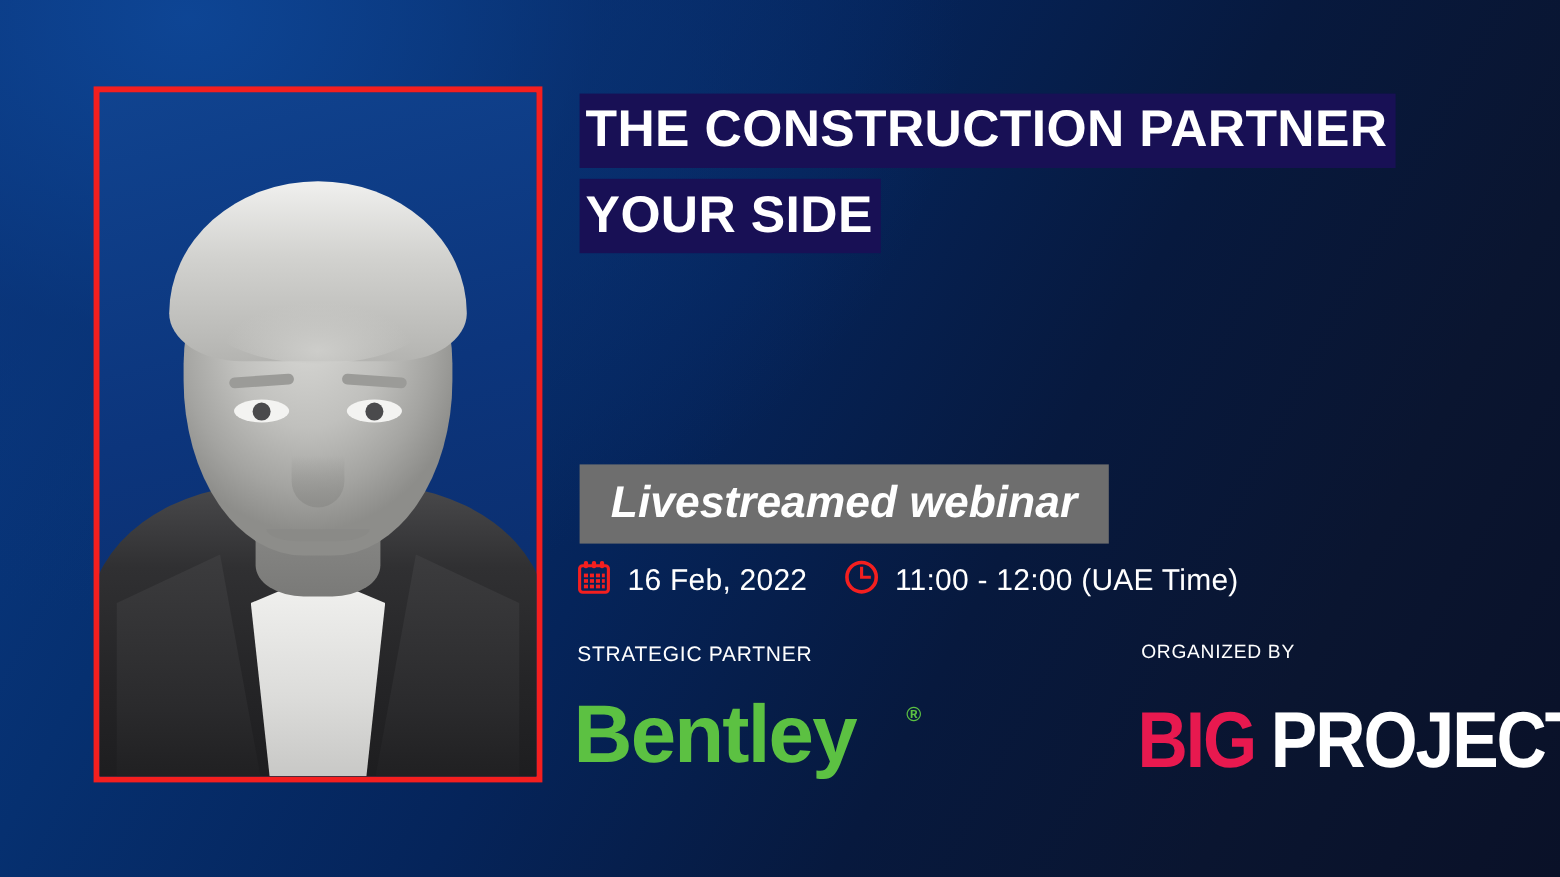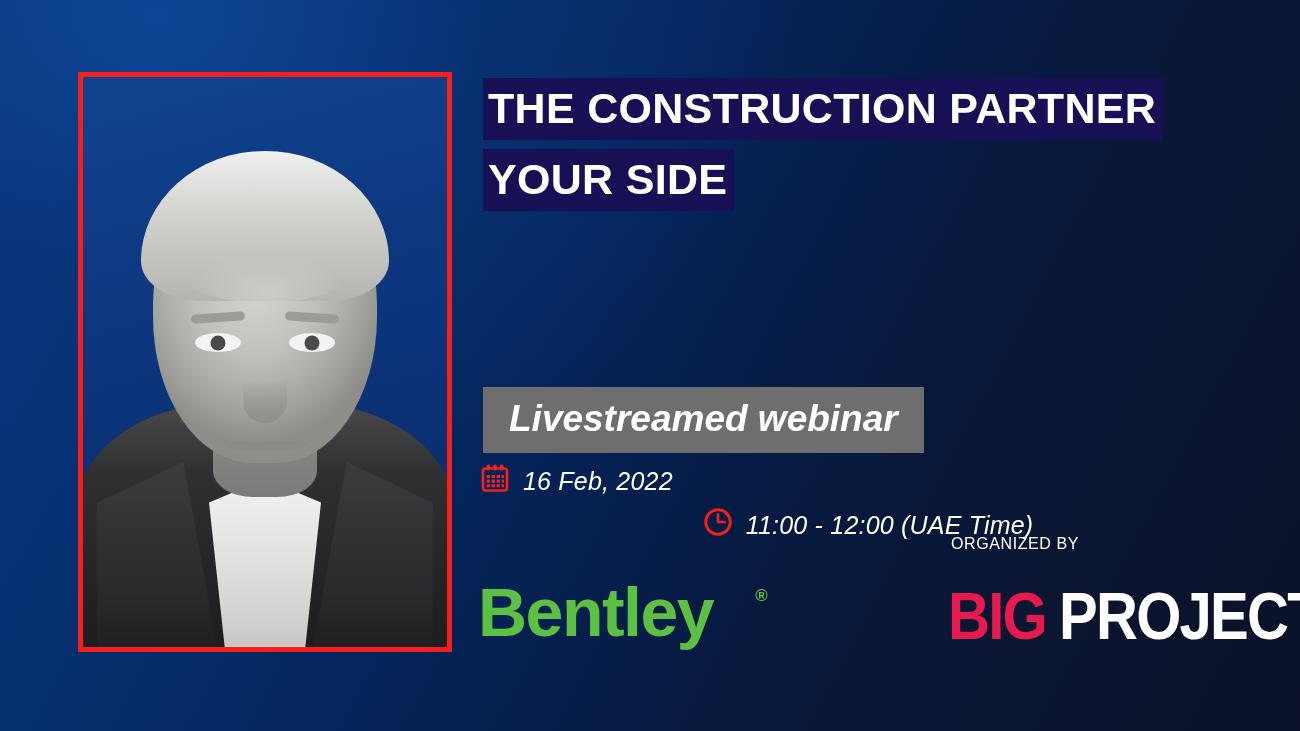--- a/index.html
+++ b/index.html
@@ -208,25 +208,24 @@
     white-space: nowrap;
     margin-top: 40px;
   }
 
   
   .meta-row {
     position: absolute;
     left: 480px;
     top: 463px;
     display: flex;
-    align-items: flex-start;
+    align-items: flex-end;
     height: 40px;
     color: #ffffff;
     font-size: 25px;
-    font-style: italic;
   }
   .meta-item { display: flex; align-items: center; }
   .meta-item + .meta-item { margin-left: 30px; margin-top: 44px; }
   .meta-text { margin-left: 13px; white-space: nowrap; letter-spacing: 0.2px; }
 
   
   .label-strategic {
     position: absolute;
     left: 481px;
     top: 535px;
@@ -347,20 +346,21 @@
       <span>
         <svg width="30" height="30" viewBox="0 0 30 30">
           <circle cx="15" cy="15" r="12.2" fill="none" stroke="#f41f1f" stroke-width="3"></circle>
           <path d="M15 7.6 L15 15 L21.4 15" fill="none" stroke="#f41f1f" stroke-width="2.6" stroke-linecap="square"></path>
         </svg>
       </span>
       <span class="meta-text">11:00 - 12:00 (UAE Time)</span>
     </div>
   </div>
 
+  <div class="label-strategic">STRATEGIC PARTNER</div>
   <div class="label-organized">ORGANIZED BY</div>
 
   <div class="bentley-logo">
     <span class="bentley-word">Bentley</span>
     <span class="bentley-reg">®</span>
   </div>
 
   <div class="bigproject-logo">
     <span class="bp-word bp-big">BIG</span>
     <span class="bp-word bp-project">PROJECT</span>

